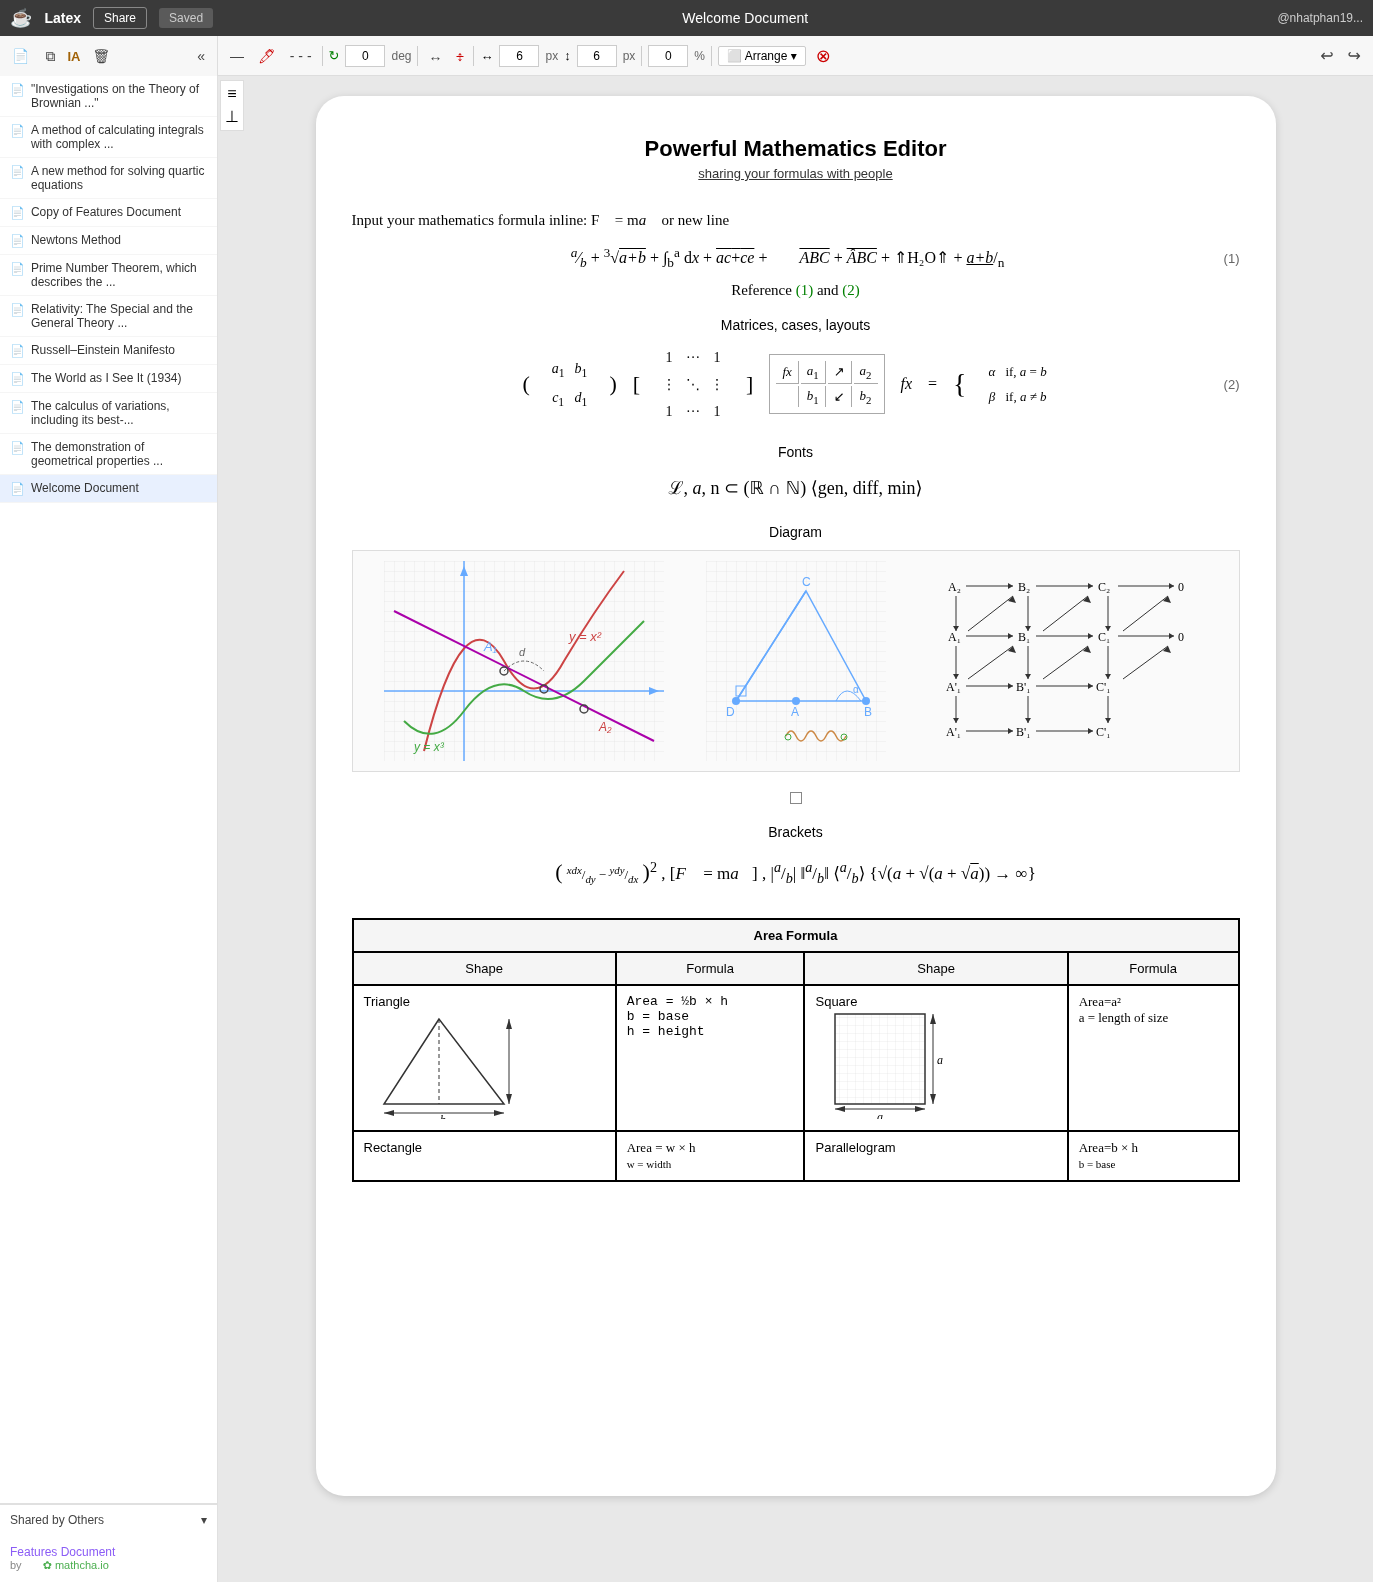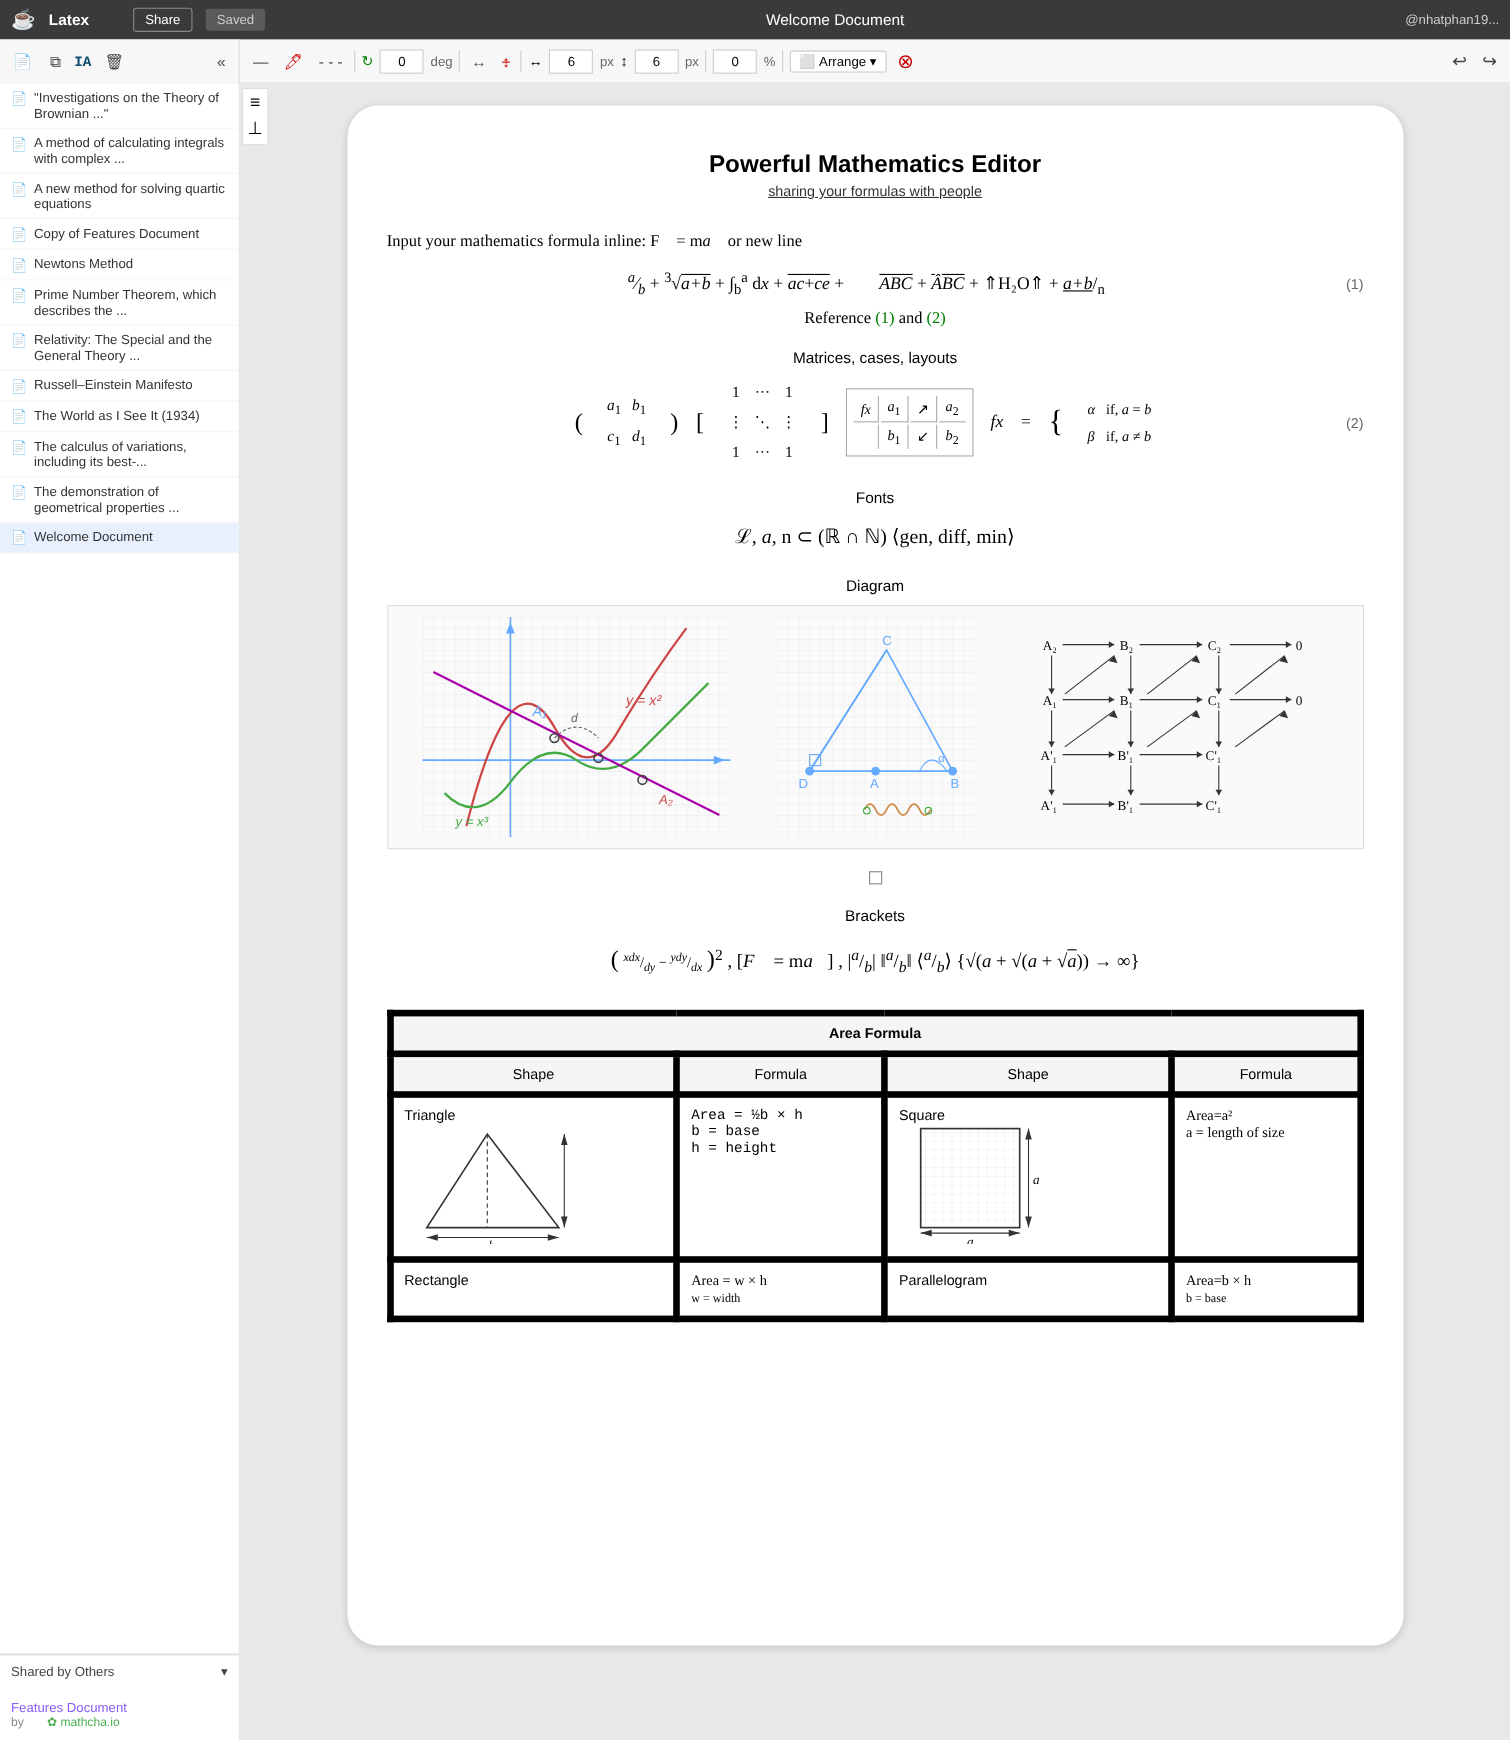--- a/index.html
+++ b/index.html
@@ -10,21 +10,21 @@
       background: #3a3a3a;
       height: 36px;
       display: flex;
       align-items: center;
       padding: 0 10px;
       color: white;
       gap: 12px;
     }
     .topbar-logo { color: #eee; font-size: 18px; }
     .topbar-app { color: white; font-weight: 600; font-size: 14px; }
-    .topbar-share { background: transparent; border: 1px solid #888; color: white; padding: 3px 10px; border-radius: 3px; font-size: 12px; cursor: pointer; margin-left: 28px; }
+    .topbar-share { background: transparent; border: 1px solid #888; color: white; padding: 3px 10px; border-radius: 3px; font-size: 12px; cursor: pointer; }
     .topbar-saved { background: #5a5a5a; border: none; color: #ccc; padding: 3px 10px; border-radius: 3px; font-size: 12px; }
     .topbar-title { flex: 1; text-align: center; color: white; font-size: 14px; }
     .topbar-user { color: #ccc; font-size: 12px; margin-left: auto; }
     .toolbar-left {
       width: 218px;
       background: #f7f7f7;
       border-right: 1px solid #ddd;
       height: 40px;
       display: flex;
       align-items: center;
@@ -121,21 +121,21 @@
       display: flex;
       align-items: center;
       justify-content: space-around;
       min-height: 220px;
     }
 
     .small-square { width: 12px; height: 12px; border: 1px solid #888; margin: 20px auto; }
 
     
     .area-table { width: 100%; border-collapse: collapse; margin: 20px 0; font-size: 13px; }
-    .area-table th, .area-table td { border: 6px solid #000000; padding: 8px 10px; vertical-align: top; }
+    .area-table th, .area-table td { border: 2px solid #000000; padding: 8px 10px; vertical-align: top; }
     .area-table th { background: #f5f5f5; font-weight: normal; }
     .area-table .table-title { text-align: center; font-weight: bold; background: #f5f5f5; }
 
     
     .diagram-svg { overflow: visible; }
   </style>
 </head>
 <body>
 
 <div class="topbar">
@@ -145,21 +145,21 @@
   <button class="topbar-saved">Saved</button>
   <span class="topbar-title">Welcome Document</span>
   <span class="topbar-user">@nhatphan19...</span>
 </div>
 
 <div style="display:flex; background:#f7f7f7; border-bottom:1px solid #ddd; height:40px;">
 
   <div class="toolbar-left">
     <button class="tb-btn" title="New">📄</button>
     <button class="tb-btn" title="Copy">⧉</button>
-    <span style="font-size:13px;color:#0c4a6e;font-weight:600;font-family:Liberation Mono, monospace;">IA</span>
+    <span style="font-size:13px;color:#a16207;font-weight:600;">IA</span>
     <button class="tb-btn" title="Delete">🗑</button>
     <button class="tb-btn" style="margin-left:auto;">«</button>
   </div>
 
   <div class="toolbar-main">
 
     <button class="tb-btn">—</button>
     <button class="tb-btn" style="color:#c00;">🖊</button>
     <button class="tb-btn">- - -</button>
     <div class="tb-sep"></div>

